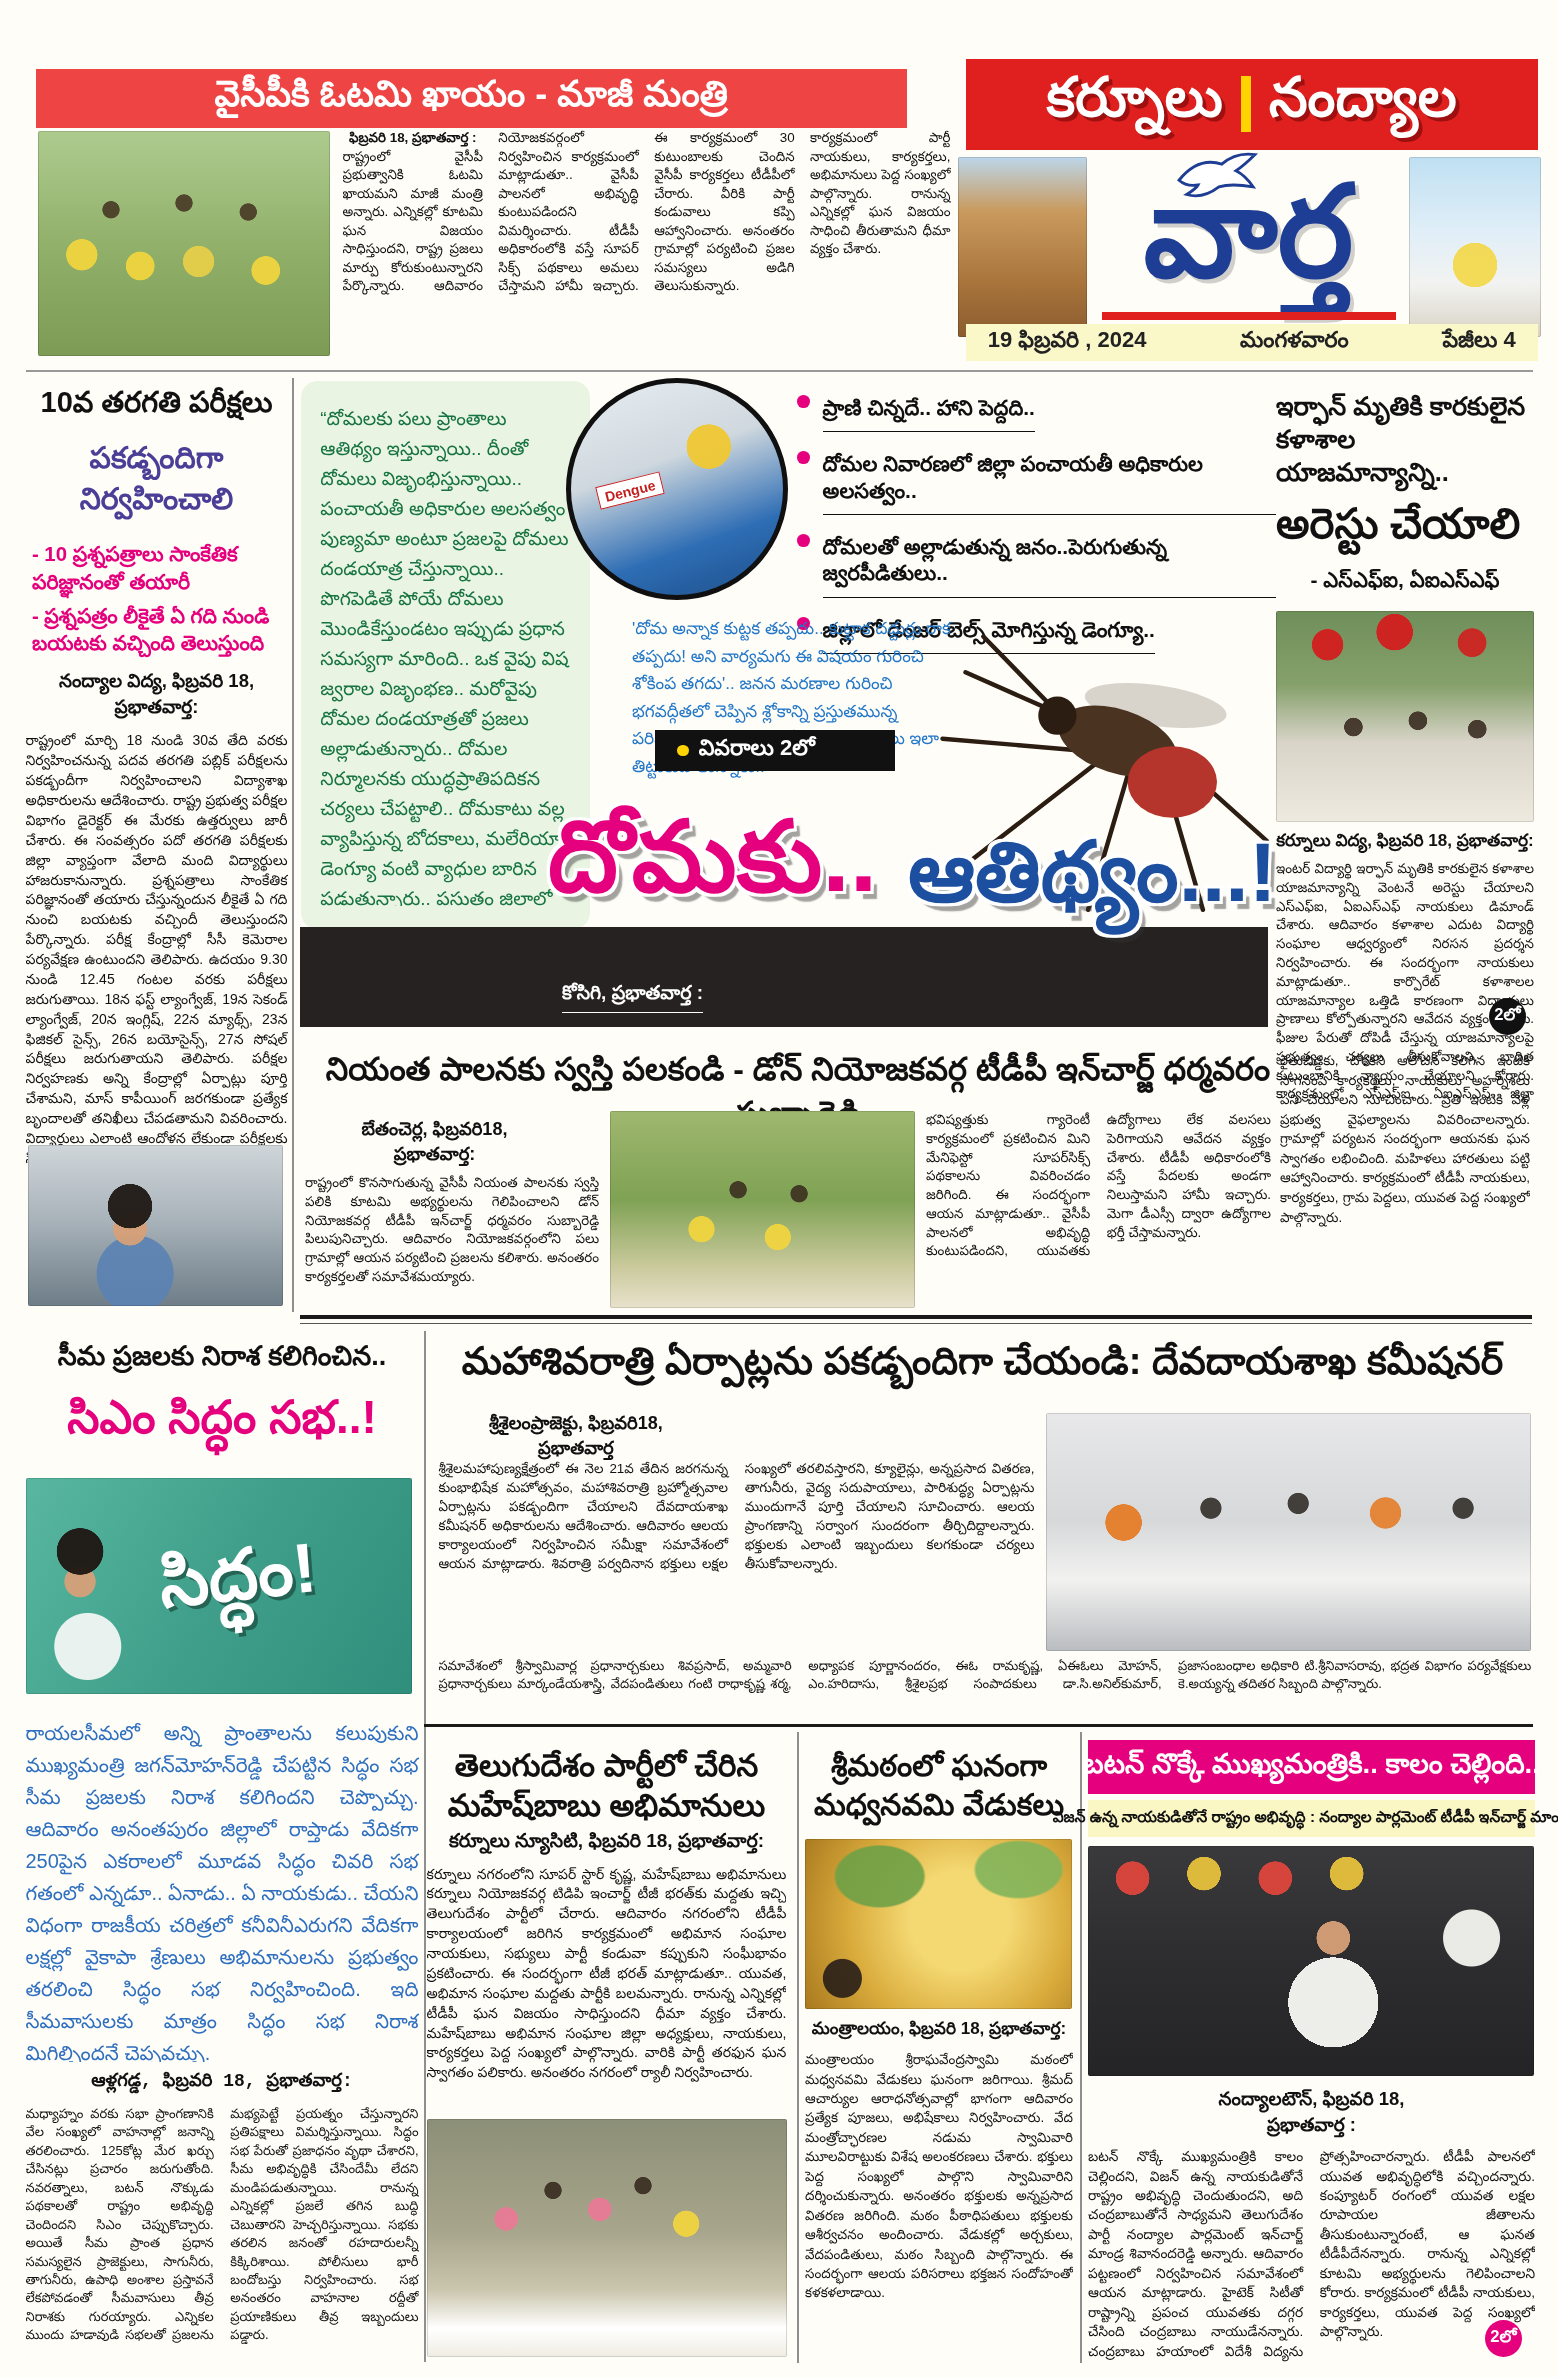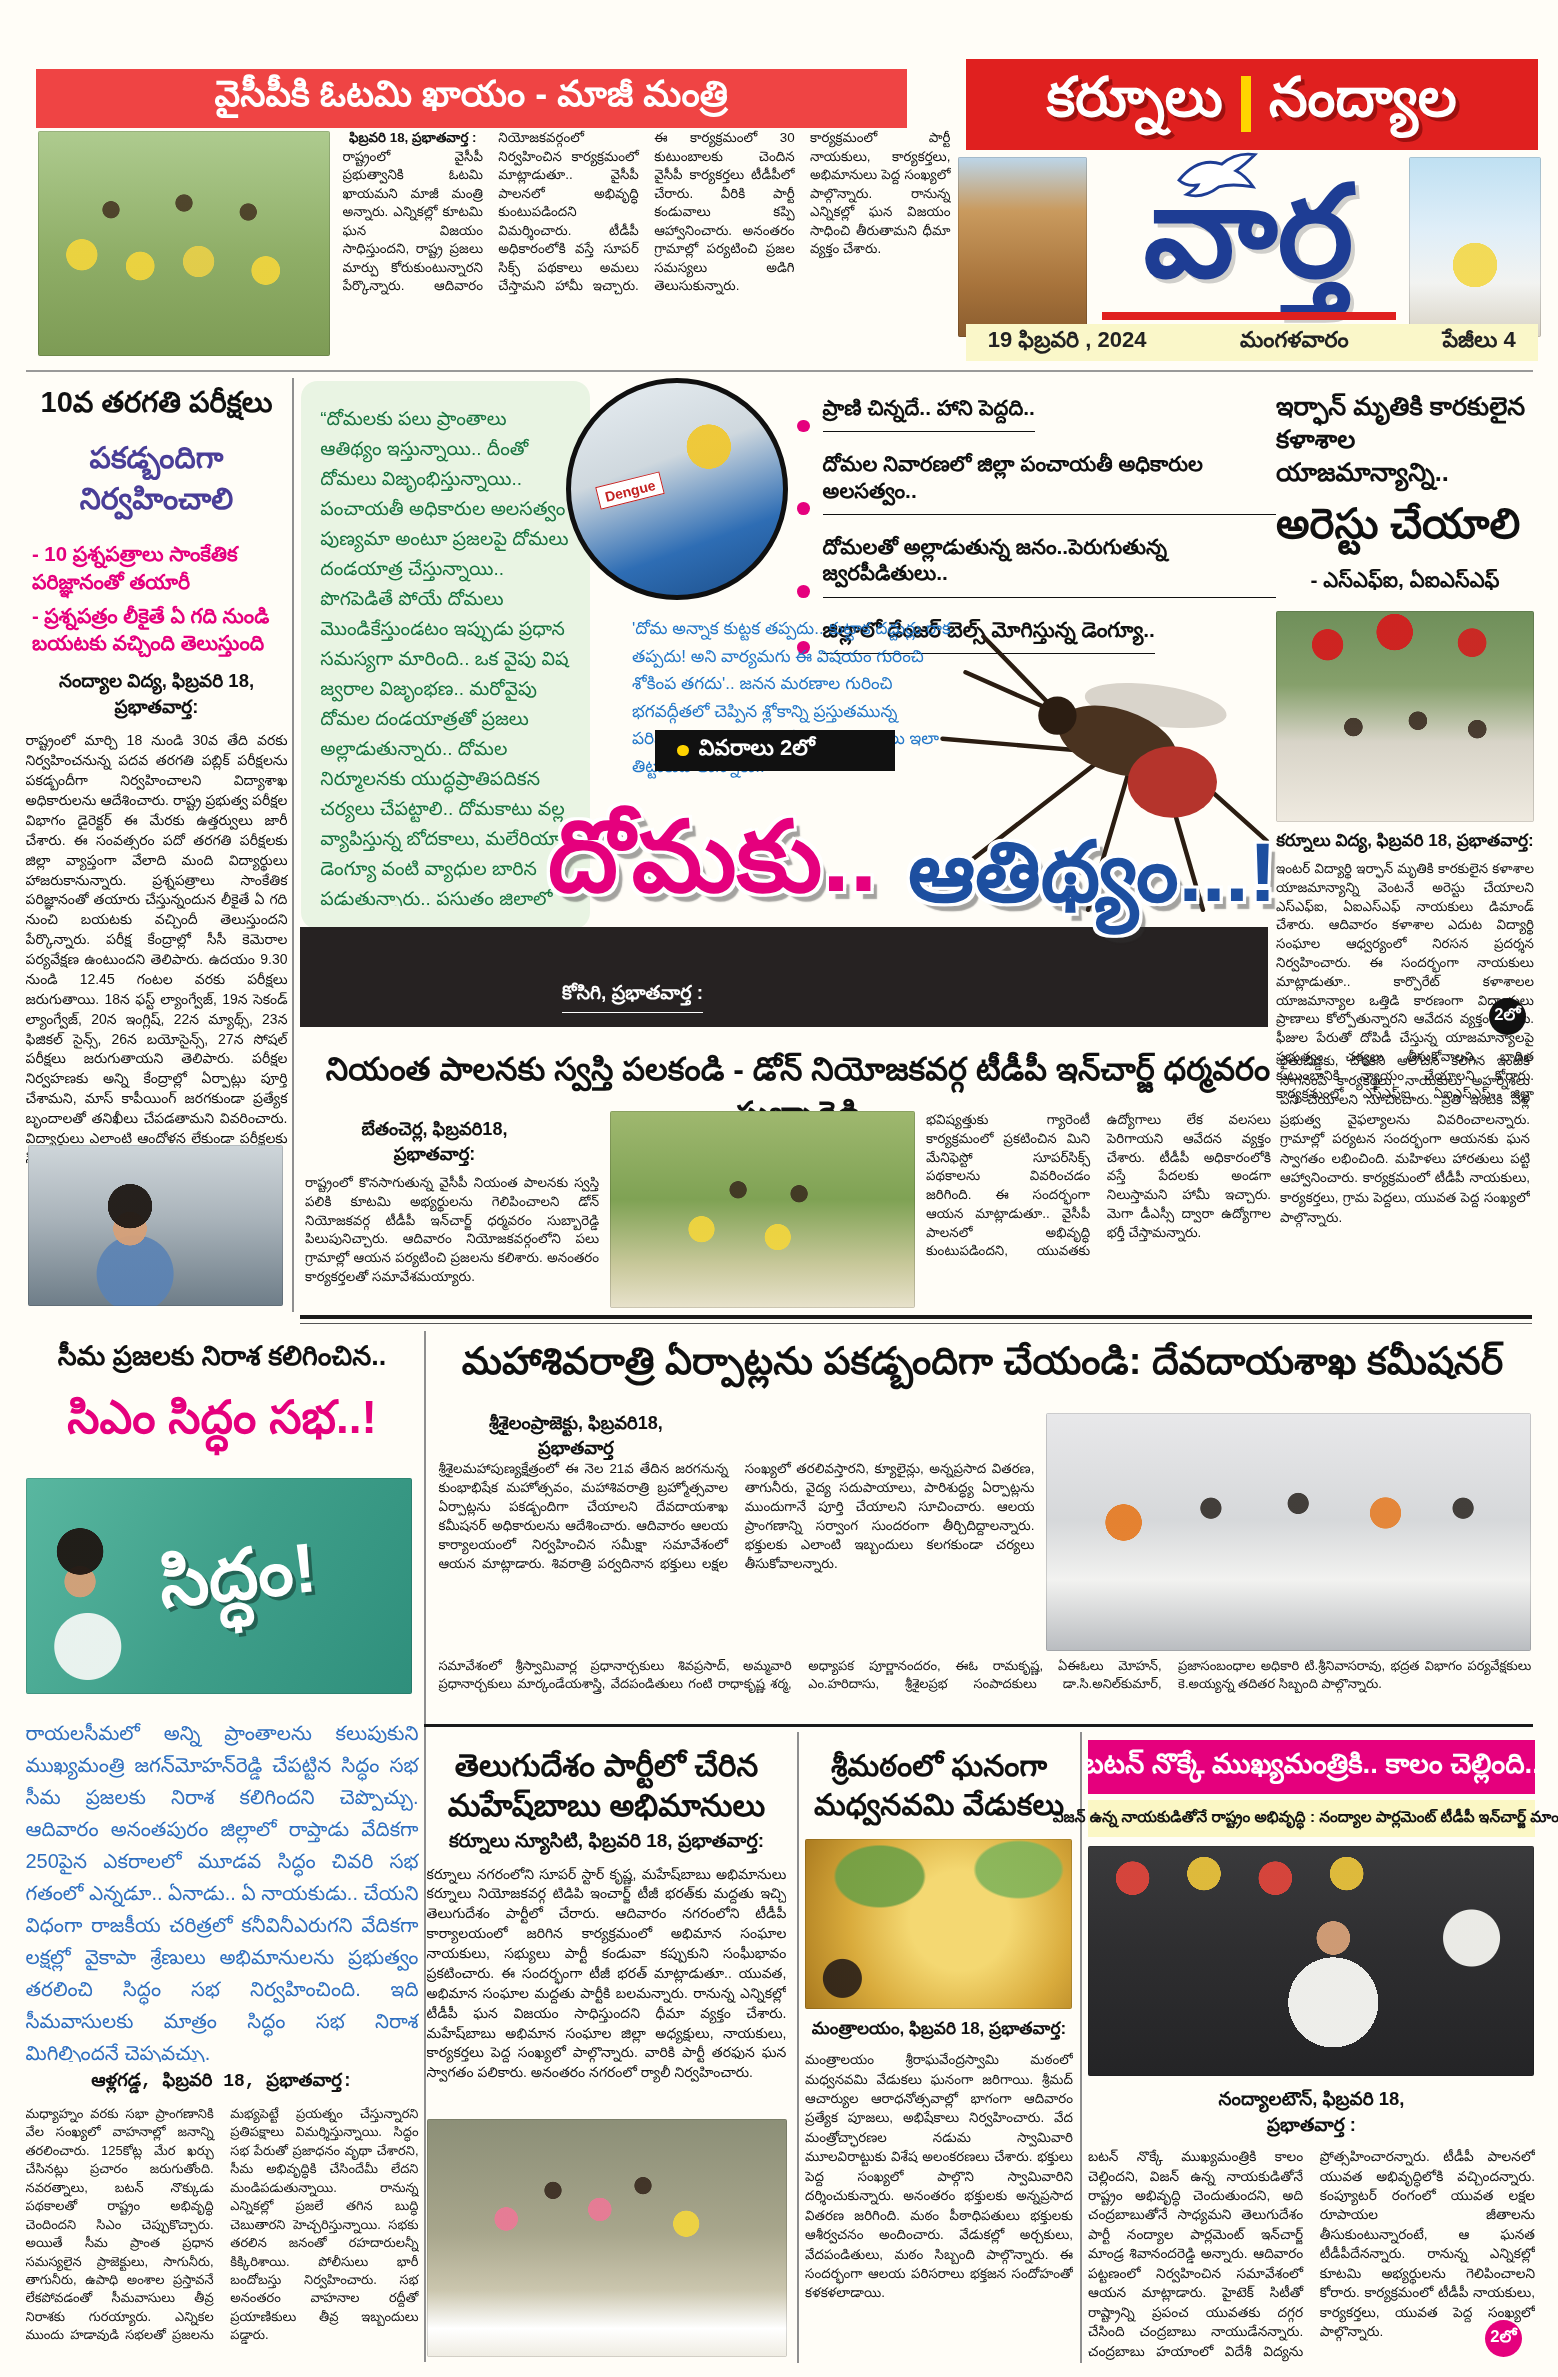--- a/index.html
+++ b/index.html
@@ -10,21 +10,21 @@
   .jt{text-align:justify;overflow:hidden;word-break:break-word}
   .byl{font-weight:bold;text-align:center}
   .cols2{column-count:2;column-gap:16.6px}
   .cols3{column-count:3;column-gap:16.6px}
   .cols4{column-count:4;column-gap:15.3px}
   .hrule{background:#1a1a1a}
   .vrule{background:#8f8f8f;width:1.9px}
   .photo{border-radius:1.9px;box-shadow:0 0 0 0.6px rgba(0,0,0,.25) inset}
   .halo{text-shadow:-3.2px -3.2px 0 #fff,3.2px -3.2px 0 #fff,-3.2px 3.2px 0 #fff,3.2px 3.2px 0 #fff,6.4px 7.7px 1.3px rgba(50,50,50,.45)}
   .dot{display:inline-block;width:12.8px;height:12.8px;border-radius:50%;background:#e5007d;margin-right:12.8px;vertical-align:9px;flex:0 0 12.8px}
-  .blt{display:flex;align-items:flex-end;margin-bottom:19px}
+  .blt{display:flex;align-items:flex-start;margin-bottom:19px}
   .blt-text{font-weight:bold;font-size:21px;line-height:1.25;border-bottom:1.9px solid #101010;padding-bottom:10.2px;color:#101010}
   .tag2{border-radius:50%;color:#fff;font-weight:bold;font-size:16.6px;display:flex;align-items:center;justify-content:center}
 </style>
 </head>
 <body>
 
 <div id="page">
 
   <div class="abs" style="left:958px;top:51px;width:582px;height:313px;">
     <div class="abs" style="left:7.7px;top:7.7px;width:572px;height:91px;background:#e0201f;display:flex;align-items:center;justify-content:center;gap:18px;">

